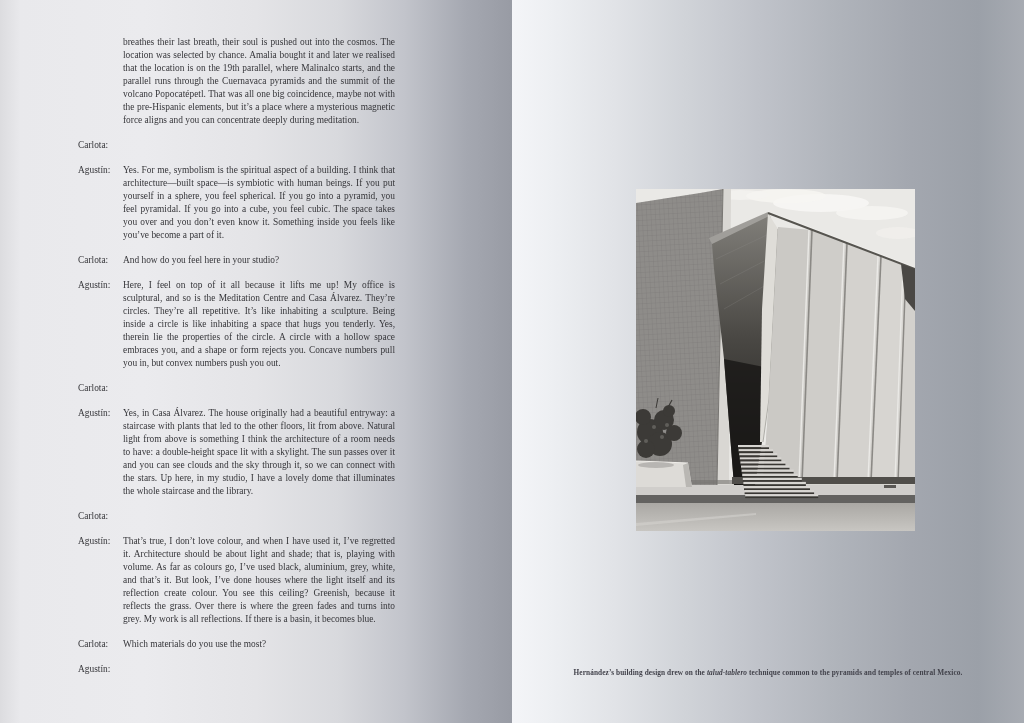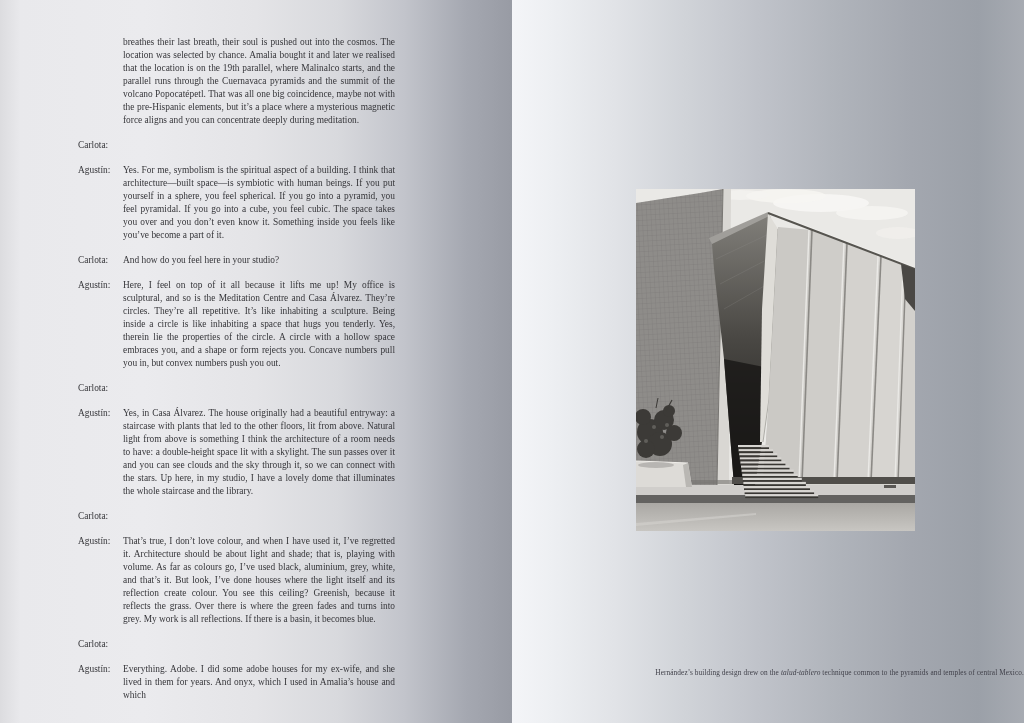--- a/index.html
+++ b/index.html
@@ -24,22 +24,22 @@
   }
   .entry{display:flex;margin-bottom:12px;}
   .entry:last-child{margin-bottom:0;}
   .speaker{width:45px;flex:none;margin-left:15px;}
   .utterance{width:285px;text-align:justify;}
   .photo{
     position:absolute;left:124px;top:189px;width:279px;height:342px;
   }
   .photo svg{display:block;width:279px;height:342px;}
   .caption{
-    position:absolute;left:0;top:668px;width:512px;text-align:right;
-    font-size:7.3px;letter-spacing:.1px;color:#41414a;
+    position:absolute;left:0;top:668px;width:512px;text-align:center;
+    font-size:7.3px;letter-spacing:.1px;color:#41414a;font-weight:bold;
   }
   .caption em{font-style:italic;}
 </style>
 </head>
 <body>
 
 <div class="spread">
 
   <div class="page page-left">
     <div class="dialogue">
@@ -72,24 +72,24 @@
       </div>
       <div class="entry">
         <div class="speaker">Carlota:</div>
       </div>
       <div class="entry">
         <div class="speaker">Agustín:</div>
         <div class="utterance">That’s true, I don’t love colour, and when I have used it, I’ve regretted it. Architecture should be about light and shade; that is, playing with volume. As far as colours go, I’ve used black, aluminium, grey, white, and that’s it. But look, I’ve done houses where the light itself and its reflection create colour. You see this ceiling? Greenish, because it reflects the grass. Over there is where the green fades and turns into grey. My work is all reflections. If there is a basin, it becomes blue.</div>
       </div>
       <div class="entry">
         <div class="speaker">Carlota:</div>
-      </div>
-      <div class="entry">
-        <div class="speaker">Agustín:</div>
-        <div class="utterance">Everything. Adobe. I did some adobe houses for my ex-wife, and she lived in them for years. And onyx, which I used in Amalia’s house and which</div>
+        <div class="utterance">Which materials do you use the most?</div>
+      </div>
+      <div class="entry">
+        <div class="speaker">Agustín:</div>
       </div>
 
     </div>
   </div>
 
   <div class="page page-right">
 
     <div class="photo">
       <svg viewBox="0 0 279 342" xmlns="http://www.w3.org/2000/svg">
         <defs>

